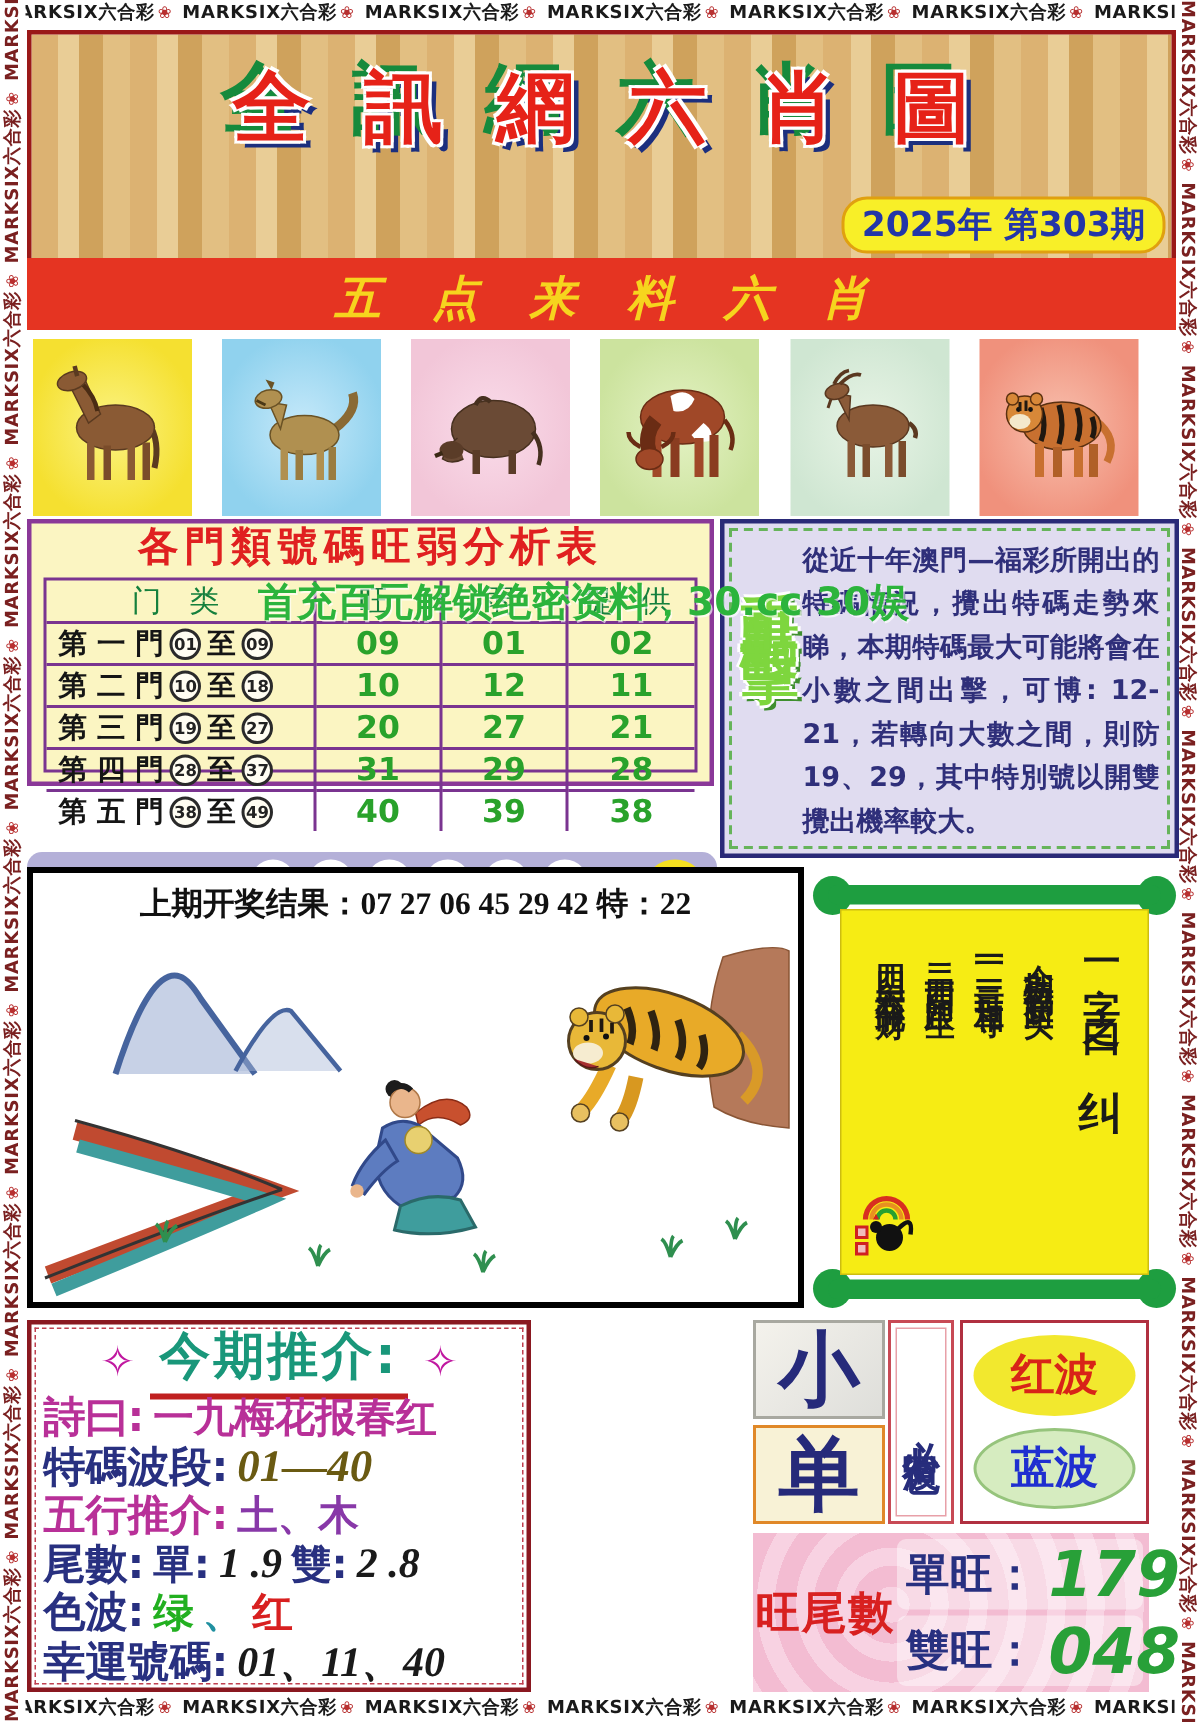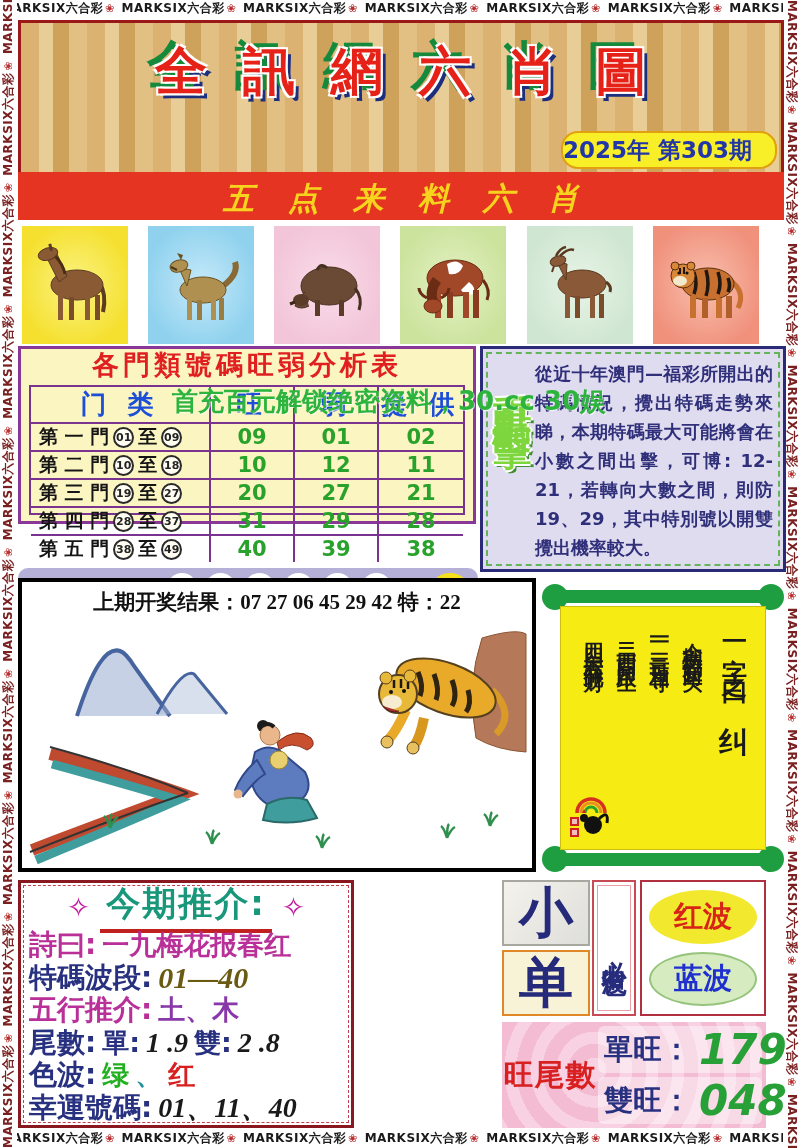--- a/index.html
+++ b/index.html
@@ -15,38 +15,38 @@
   .bstrip.side{width:1148px;height:17px;line-height:16px;color:#7a2020;}
   .bstrip.left{left:0;top:1148px;transform:rotate(-90deg);transform-origin:0 0;}
   .bstrip.right{left:800px;top:0;transform:rotate(90deg);transform-origin:0 0;}
   
   .wood{position:absolute;left:18px;top:20px;width:760px;height:150px;border:3px solid #9a1818;
         background:repeating-linear-gradient(90deg,#dcb272 0 18px,#e9cd96 18px 32px,#cfa25c 32px 48px,#e2bf82 48px 66px);}
   .title{position:absolute;left:0;top:14px;width:100%;text-align:center;font-size:52px;font-weight:800;
          color:#e62218;letter-spacing:36px;text-indent:36px;white-space:nowrap;
          text-shadow:-2px -2px 0 #fff,2px -2px 0 #fff,-2px 2px 0 #fff,2px 2px 0 #fff,
                      -8px -6px 0 #168a3c,5px 5px 0 #1c2f7e;}
-  .issue{position:absolute;right:4px;bottom:4px;width:212px;height:34px;line-height:34px;text-align:left;
+  .issue{position:absolute;right:4px;bottom:4px;width:212px;height:34px;line-height:34px;text-align:center;
          background:#f8ef28;border:2px solid #e0a010;border-radius:17px;font-size:23px;font-weight:bold;color:#2336a8;}
   .redbar{position:absolute;left:18px;top:172px;width:766px;height:48px;background:#e53422;
           display:flex;align-items:flex-end;justify-content:center;}
   .redbar div{font-size:31px;font-weight:800;font-style:italic;color:#f6d41e;letter-spacing:34px;text-indent:34px;white-space:nowrap;}
   
   .abox{position:absolute;top:226px;width:106px;height:118px;}
   .abox svg{position:absolute;left:3px;top:14px;}
   
   .analysis{position:absolute;left:18px;top:346px;width:458px;height:178px;background:#fbf5c2;border:3px solid #8a3898;box-sizing:border-box;}
   .an-title{height:32px;line-height:32px;text-align:center;font-size:27px;font-weight:800;color:#e02020;letter-spacing:4px;}
   .an-grid{position:absolute;left:8px;top:36px;right:8px;bottom:6px;display:grid;
            grid-template-columns:1fr 84px 84px 84px;grid-template-rows:repeat(6,1fr);
            border:2px solid #7a3490;}
   .an-grid>div{border-right:2px solid #7a3490;border-bottom:2px solid #7a3490;display:flex;align-items:center;justify-content:center;}
   .an-grid>div:nth-child(4n){border-right:none;}
   .an-grid>div:nth-child(n+21){border-bottom:none;}
-  .hcell{font-size:26px;font-weight:700;color:#1d4ed8;letter-spacing:6px;}
+  .hcell{font-size:20px;font-weight:400;color:#15803d;letter-spacing:6px;}
   .dcell{justify-content:flex-start !important;padding-left:8px;gap:4px;font-size:19px;font-weight:800;color:#151515;}
   .circ{display:inline-flex;align-items:center;justify-content:center;width:21px;height:21px;border:2px solid #2a2a2a;
         border-radius:50%;background:#fffdf2;font-size:11px;font-weight:bold;color:#222;box-sizing:border-box;}
   .vcell{font-size:21px;font-weight:800;color:#29a22b;}
   .watermark{position:absolute;left:172px;top:384px;z-index:50;font-size:26px;font-weight:800;color:#2cb43c;
              white-space:nowrap;text-shadow:1px 1px 0 rgba(255,255,255,.65);}
   
   .keypoint{position:absolute;left:480px;top:346px;width:306px;height:226px;background:#e0dcf0;border:3px solid #2a2a78;box-sizing:border-box;}
   .kp-dash{position:absolute;inset:3px;border:2px dashed #66b45a;pointer-events:none;}
   .kp-title{position:absolute;left:2px;top:14px;writing-mode:vertical-rl;text-orientation:upright;

